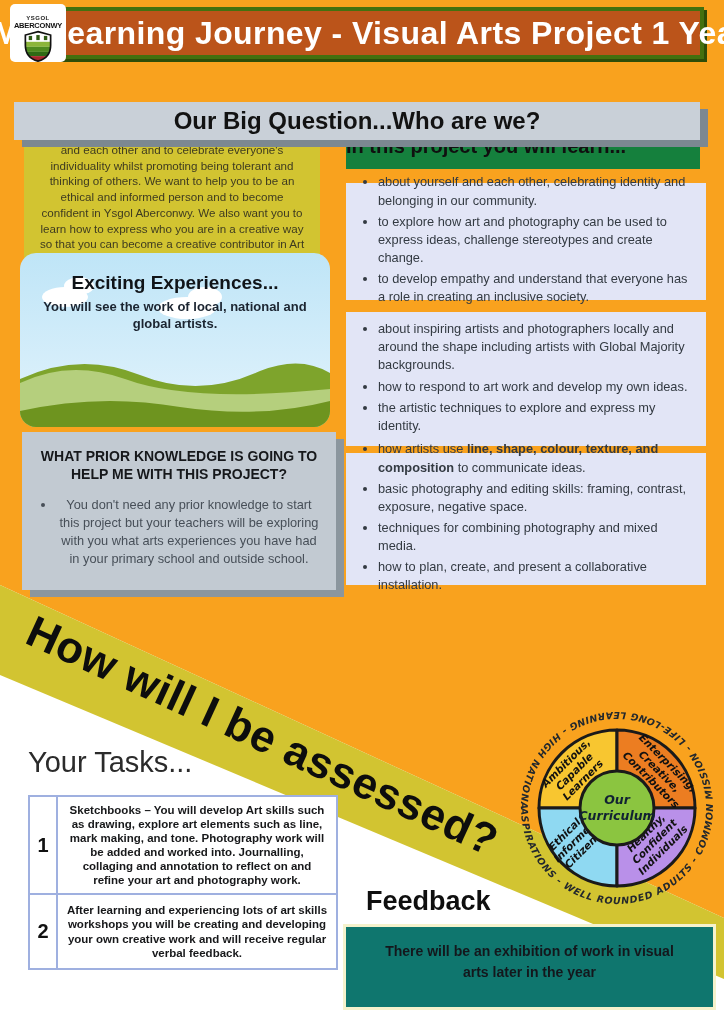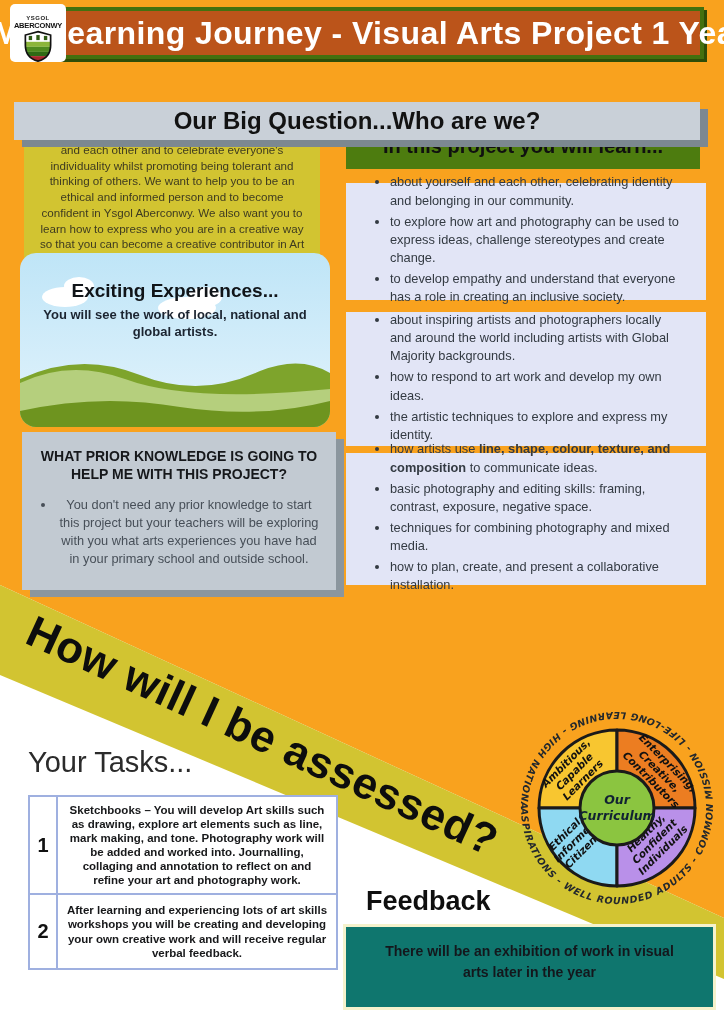--- a/index.html
+++ b/index.html
@@ -26,39 +26,39 @@
   .gray-bar{position:absolute;left:14px;top:64px;width:686px;height:38px;background:#C9D0D8;
             box-shadow:8px 7px 0 #7C8891;display:flex;align-items:center;justify-content:center;
             font-size:24px;font-weight:bold;color:#121212;z-index:3;margin-top:38px;}
 
   
   .intro-bubble{position:absolute;left:24px;top:117px;width:296px;min-height:122px;background:#D2C431;
                 border-radius:22px;box-sizing:border-box;padding:9px 13px;font-size:11.6px;line-height:1.36;
                 text-align:center;color:#3e3b20;z-index:2;}
   .exciting{position:absolute;left:20px;top:253px;width:310px;height:174px;border-radius:16px;overflow:hidden;
             background:linear-gradient(#BFE5F7,#E2F3FC);z-index:2;}
-  .exciting-title{font-size:19px;font-weight:bold;color:#101418;text-align:center;margin-top:27px;position:relative;z-index:2;}
+  .exciting-title{font-size:19px;font-weight:bold;color:#101418;text-align:center;margin-top:19px;position:relative;z-index:2;}
   .exciting-text{font-size:13px;font-weight:bold;color:#1b2430;text-align:center;line-height:1.3;
                  padding:0 8px;margin-top:5px;position:relative;z-index:2;}
   .hills{position:absolute;left:0;bottom:0;width:100%;height:78px;z-index:1;}
   .cloud{position:absolute;background:#fff;border-radius:50%;z-index:0;}
 
   .prior{position:absolute;left:22px;top:432px;width:314px;height:158px;background:#C2CAD2;
          box-shadow:8px 7px 0 #8B969E;box-sizing:border-box;padding:15px 10px 0;z-index:2;}
   .prior-title{font-weight:bold;font-size:14px;color:#16181b;text-align:center;line-height:1.3;}
   .prior ul{margin:13px 0 0;padding:0 4px 0 24px;}
   .prior li{font-size:12.8px;color:#474f58;line-height:1.4;text-align:center;}
 
   
-  .learn-header{position:absolute;left:346px;top:123px;width:354px;height:46px;background:#4d7c0f;
-                display:flex;align-items:center;justify-content:center;font-size:20px;font-weight:bold;
+  .learn-header{position:absolute;left:346px;top:123px;width:354px;height:46px;background:#15803d;
+                display:flex;align-items:center;justify-content:flex-start;font-size:20px;font-weight:bold;
                 color:#101010;z-index:2;}
   .learn-box{position:absolute;left:346px;width:360px;background:#E2E5F6;box-sizing:border-box;
              display:flex;align-items:center;z-index:2;}
-  .learn-box ul{margin:12px;padding:8px 12px 8px 32px;}
+  .learn-box ul{margin:0;padding:8px 12px 8px 32px;}
   .learn-box li{font-size:12.8px;line-height:1.42;color:#333a42;margin-bottom:3px;}
   .lb0{top:183px;height:117px;}
   .lb1{top:312px;height:134px;}
   .lb2{top:453px;height:132px;}
   .lb3{top:598px;height:100px;}
 
   
   .assessed{position:absolute;left:40px;top:606px;transform:rotate(24.7deg);transform-origin:0 0;
             font-size:44px;font-weight:800;color:#0d0d0d;white-space:nowrap;z-index:3;letter-spacing:.5px;}
 
@@ -155,21 +155,21 @@
   </div>
   <div class="learn-box lb0">
     <ul>
         <li>about yourself and each other, celebrating identity and belonging in our community.</li>
         <li>to explore how art and photography can be used to express ideas, challenge stereotypes and create change.</li>
         <li>to develop empathy and understand that everyone has a role in creating an inclusive society.</li>
       </ul>
   </div>
   <div class="learn-box lb1">
     <ul>
-        <li>about inspiring artists and photographers locally and around the world including artists with Global Majority backgrounds.</li>
+        <li>about inspiring artists and photographers locally and around the shape including artists with Global Majority backgrounds.</li>
         <li>how to respond to art work and develop my own ideas.</li>
         <li>the artistic techniques to explore and express my identity.</li>
       </ul>
   </div>
   <div class="learn-box lb2">
     <ul>
         <li><span>how artists use </span><b>line, shape, colour, texture, and composition</b><span> to communicate ideas.</span></li>
         <li>basic photography and editing skills: framing, contrast, exposure, negative space.</li>
         <li>techniques for combining photography and mixed media.</li>
         <li>how to plan, create, and present a collaborative installation.</li>

